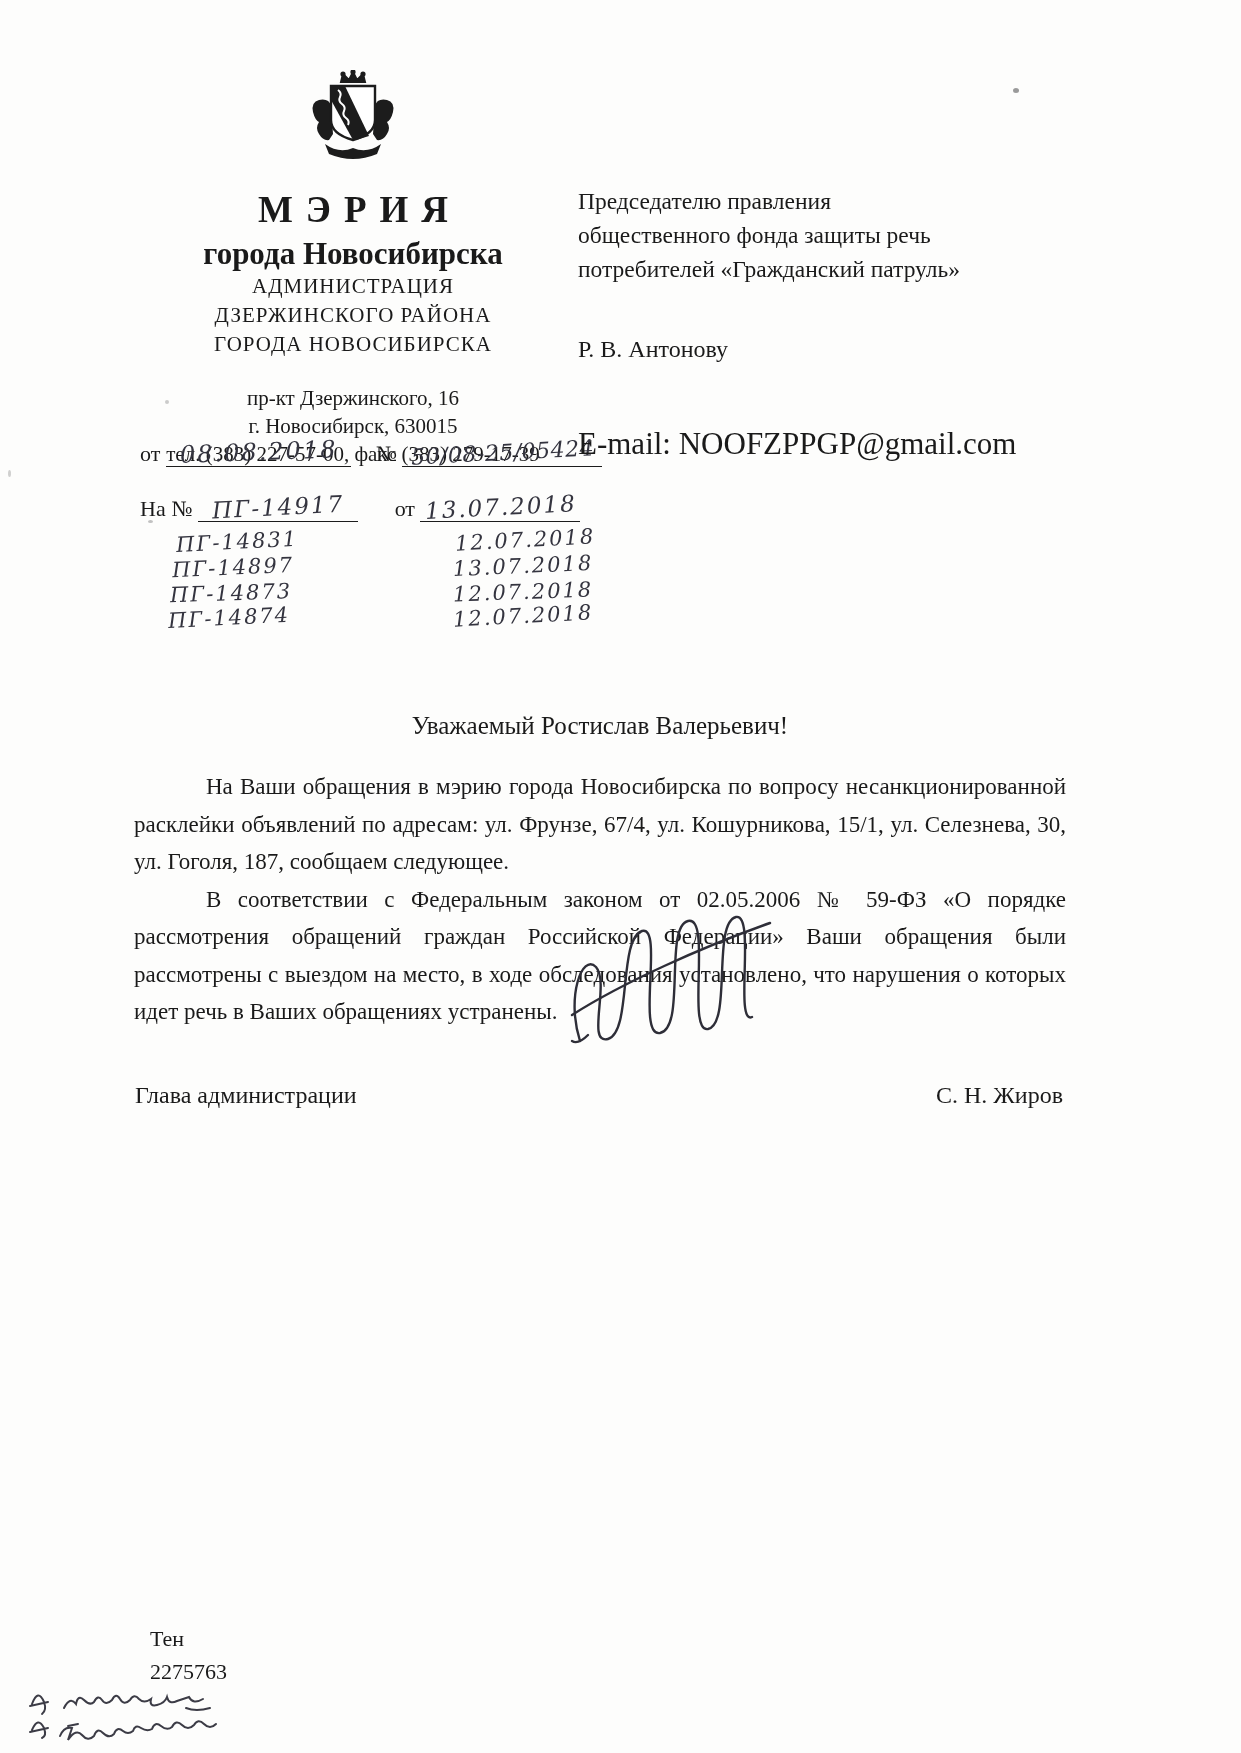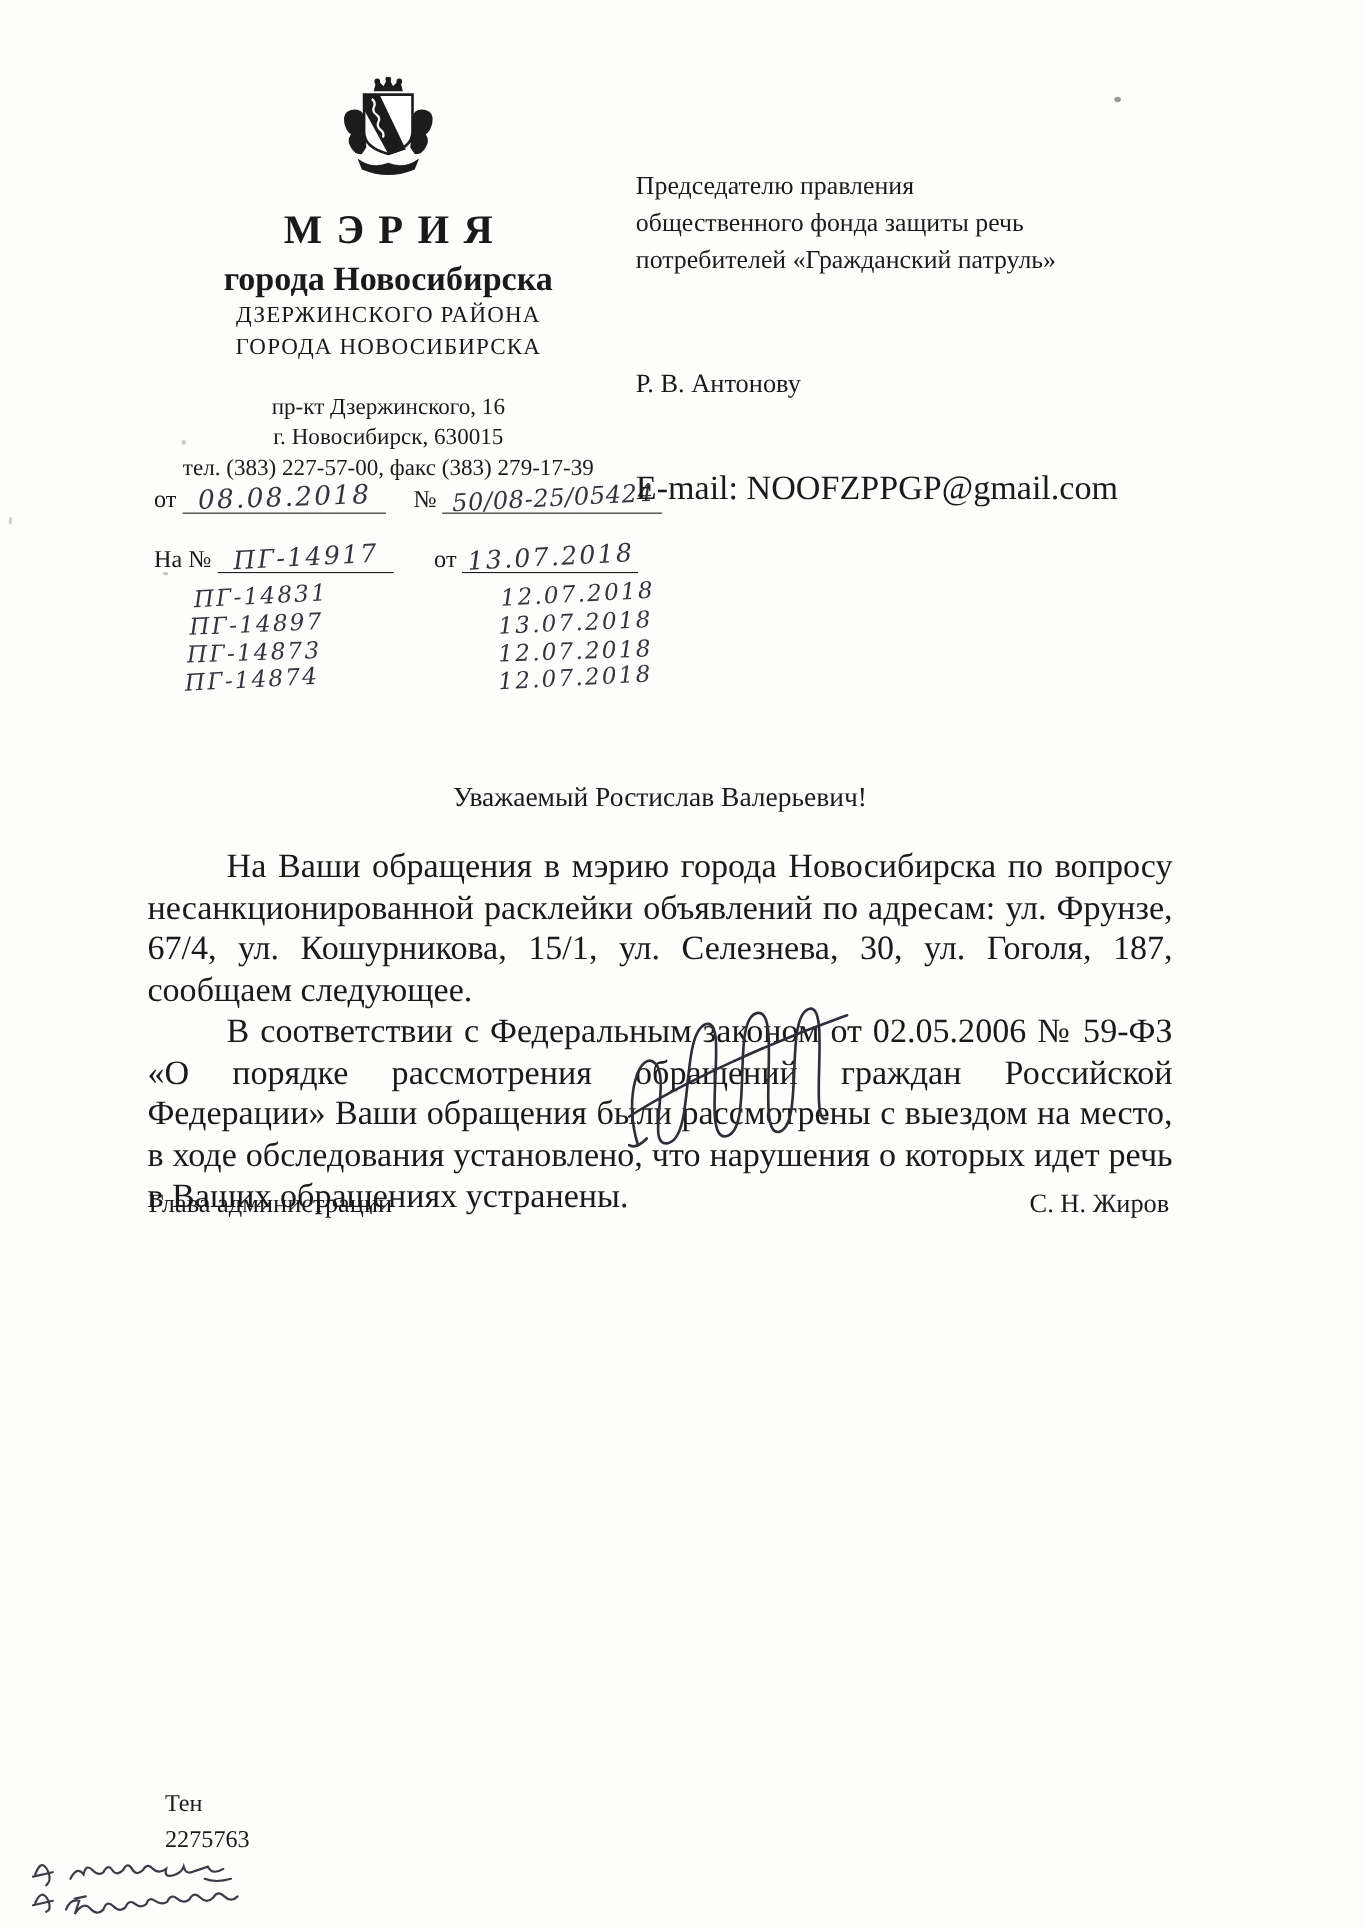--- a/index.html
+++ b/index.html
@@ -23,26 +23,26 @@
   .hand{
     font-family:"DejaVu Serif",serif;font-style:italic;color:#34343f;
     letter-spacing:2px;display:inline-block;
   }
   .tilt1{transform:rotate(-2deg);}
   .tilt2{transform:rotate(-3deg);}
   .tilt3{transform:rotate(-2.5deg);}
   .hand-row{position:absolute;font-size:21px;white-space:nowrap;}
   .hand-row .num{display:inline-block;width:190px;}
   
-  .recipient{position:absolute;left:578px;top:152px;width:480px;font-size:23.5px;line-height:34px;}
+  .recipient{position:absolute;left:578px;top:184px;width:480px;font-size:23.5px;line-height:34px;}
   .recipient-name{position:absolute;left:578px;top:336px;font-size:24px;}
   .recipient-email{position:absolute;left:578px;top:426px;font-size:31px;}
   
   .salutation{position:absolute;left:135px;top:712px;width:930px;text-align:center;font-size:25px;}
-  .body-text{position:absolute;left:134px;top:768px;width:932px;font-size:31px;line-height:37.5px;text-align:justify;}
+  .body-text{position:absolute;left:134px;top:768px;width:932px;font-size:23px;line-height:37.5px;text-align:justify;}
   .body-text p{margin:0;text-indent:72px;}
   
   .sig-position{position:absolute;left:135px;top:1082px;font-size:24px;}
   .sig-name{position:absolute;right:178px;top:1082px;font-size:24px;}
   .sig-scribble{position:absolute;left:552px;top:905px;}
   
   .executor{position:absolute;left:150px;top:1622px;font-size:22px;line-height:33px;}
   .visa-scribbles{position:absolute;left:26px;top:1682px;}
   
   .speck{position:absolute;border-radius:50%;background:#9a9a9a;}
@@ -67,20 +67,21 @@
 
       <path d="M26,16 h44 v34 q0,14 -22,20 q-22,-6 -22,-20 Z" fill="#fff" stroke="#1c1c1c" stroke-width="2.4"></path>
 
       <path d="M26,16 h14 L64,66 q-8,3 -16,4 L26,30 Z" fill="#1c1c1c"></path>
       <path d="M33,20 q4,3 2,7 q-2,4 2,7 q4,3 2,7 q-2,4 2,7 q4,3 2,7" fill="none" stroke="#fff" stroke-width="2"></path>
 
       <path d="M20,74 q14,10 28,4 q14,6 28,-4 l-4,10 q-24,10 -48,0 Z" fill="#1c1c1c"></path>
     </svg>
     <div class="org-title">МЭРИЯ</div>
     <div class="org-title2">города Новосибирска</div>
+    <div class="org-sub">АДМИНИСТРАЦИЯ</div>
     <div class="org-sub">ДЗЕРЖИНСКОГО РАЙОНА</div>
     <div class="org-sub">ГОРОДА НОВОСИБИРСКА</div>
     <div class="addr-block">
       <div class="addr">пр-кт Дзержинского, 16</div>
       <div class="addr">г. Новосибирск, 630015</div>
       <div class="addr">тел. (383) 227-57-00, факс (383) 279-17-39</div>
     </div>
   </div>
 
   <div class="ref-line" style="left:140px;top:438px;">

